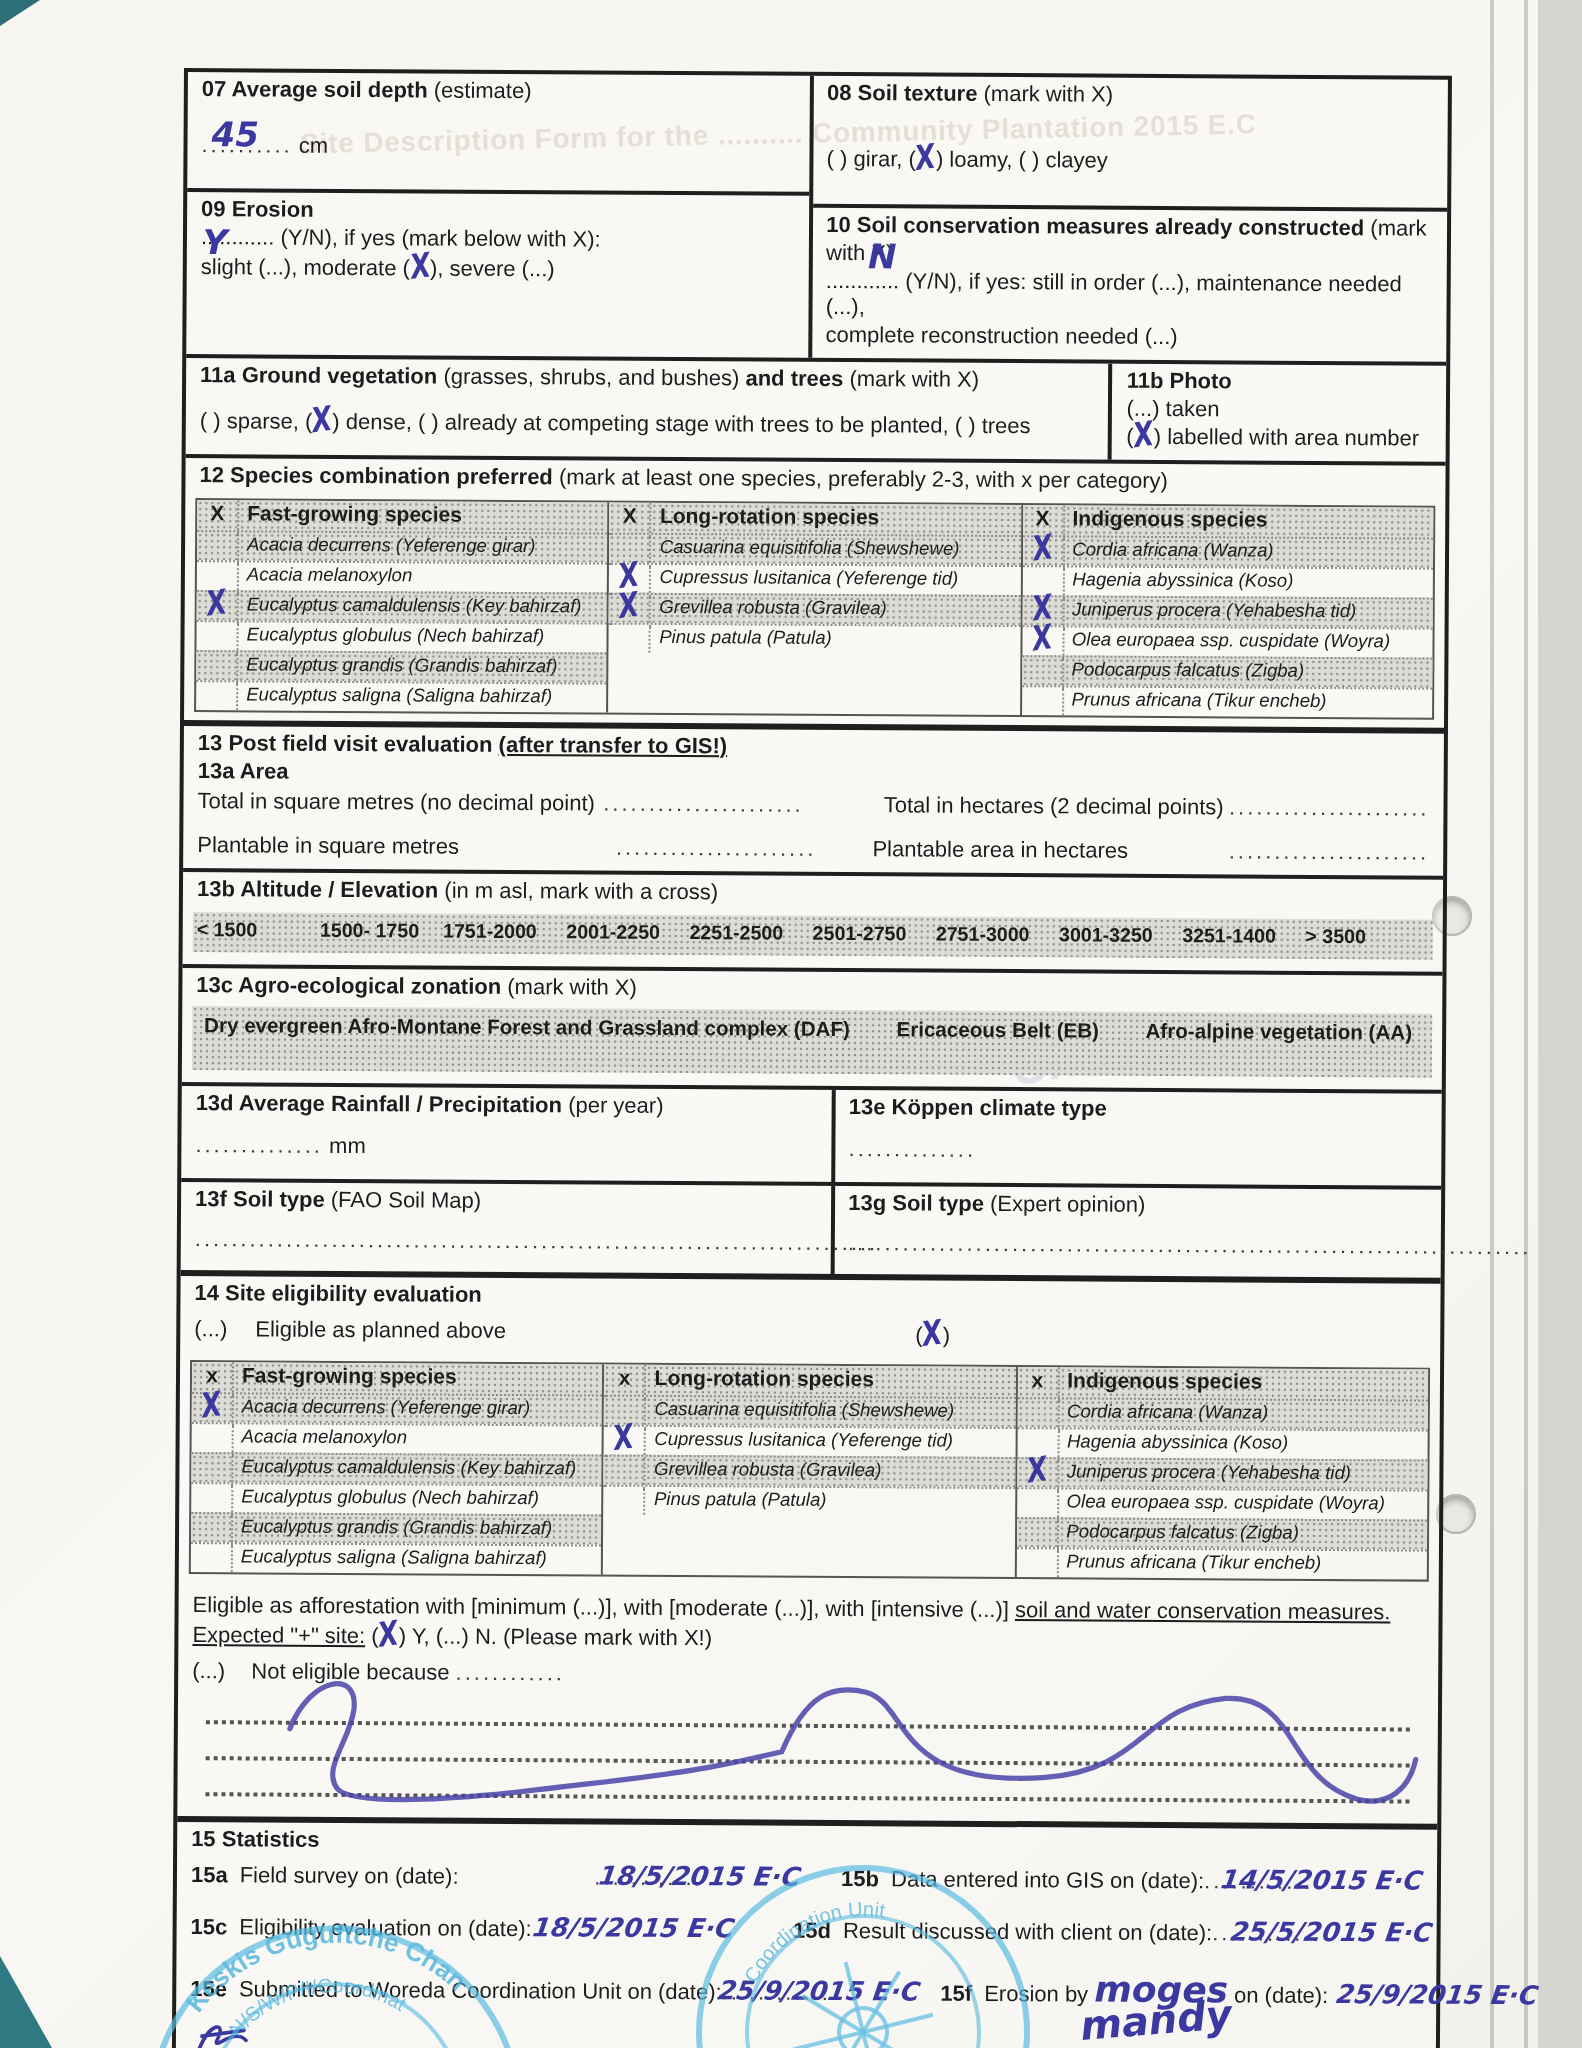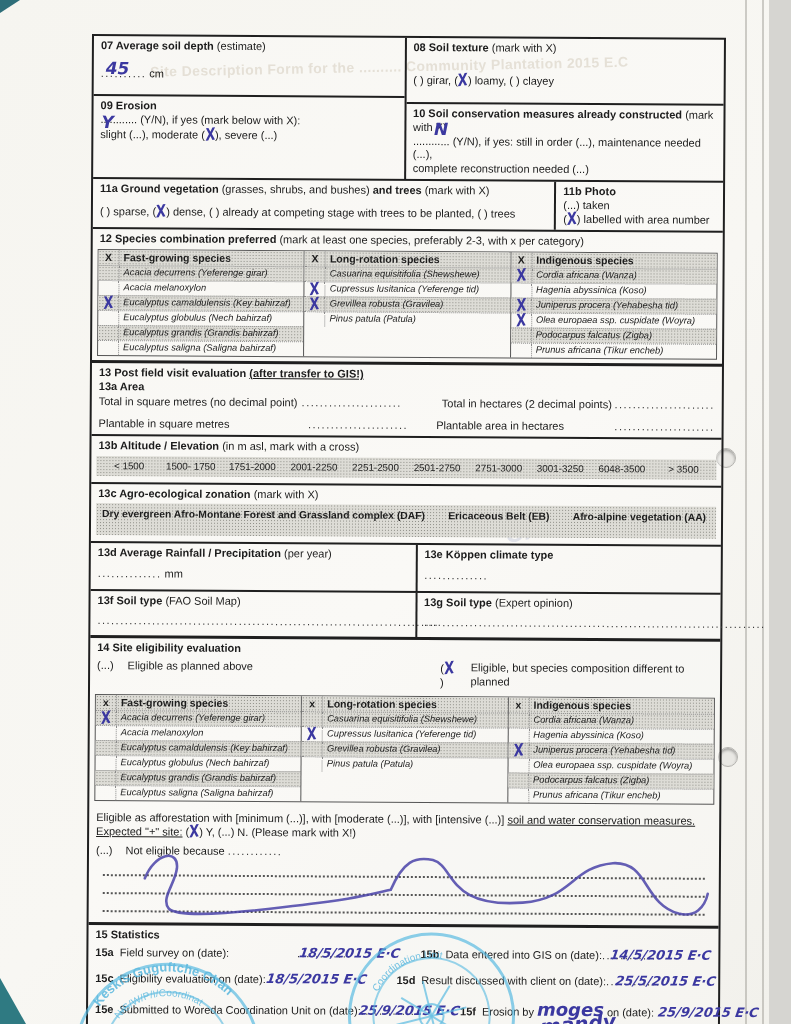--- a/index.html
+++ b/index.html
@@ -52,21 +52,21 @@
   .sp-col + .sp-col{border-left:1px solid #555;}
   .sp-head{display:flex;align-items:center;font-weight:bold;font-size:10.5px;min-height:15px;}
   .sp-rows .sp-row{display:flex;align-items:center;border-top:1px dotted #8a8a8a;font-style:italic;font-size:9.3px;min-height:14px;}
   .sp-mark{flex:0 0 20px;width:20px;text-align:center;border-right:1px dotted #8a8a8a;align-self:stretch;display:flex;align-items:center;justify-content:center;}
   .sp-head .sp-mark{border-right:1px dotted #8a8a8a;}
   .sp-label{padding-left:4px;white-space:nowrap;overflow:hidden;}
   .shade{background-color:#dddcd6;background-image:radial-gradient(#8f8f88 .7px,rgba(0,0,0,0) .8px);background-size:3px 3px;}
   .sp-rows div.sp-row:nth-of-type(odd){background-color:#dddcd6;background-image:radial-gradient(#8f8f88 .7px,rgba(0,0,0,0) .8px);background-size:3px 3px;}
 
   .alt-band{display:flex;margin:3px 5px 6px 5px;padding:4px 2px;}
-  .alt-cell{flex:1;text-align:center;font-weight:normal;font-size:9.8px;white-space:nowrap;}
+  .alt-cell{flex:1;text-align:left;font-weight:bold;font-size:9.8px;white-space:nowrap;}
   .zone-band{display:flex;justify-content:space-between;margin:3px 5px 6px 5px;padding:5px 10px 14px 6px;}
   .zone-cell{font-weight:bold;font-size:10.3px;}
 
   .opt-line{display:flex;padding:4px 7px;}
   .ne-lines{position:relative;margin:0 7px;}
   .dotline{border-bottom:2px dotted #555;height:16px;}
   .squiggle{position:absolute;left:0;top:-14px;pointer-events:none;}
 
   .st-row{display:flex;align-items:baseline;padding:2px 7px;min-height:22px;white-space:nowrap;}
   .st-num{font-weight:bold;margin-right:6px;}
@@ -303,21 +303,21 @@
     </div>
     <div class="alt-band shade">
         <span class="alt-cell">&lt; 1500</span>
         <span class="alt-cell">1500- 1750</span>
         <span class="alt-cell">1751-2000</span>
         <span class="alt-cell">2001-2250</span>
         <span class="alt-cell">2251-2500</span>
         <span class="alt-cell">2501-2750</span>
         <span class="alt-cell">2751-3000</span>
         <span class="alt-cell">3001-3250</span>
-        <span class="alt-cell">6048-3500</span>
+        <span class="alt-cell">3251-1400</span>
         <span class="alt-cell">&gt; 3500</span>
       </div>
   </div>
 
   <div class="band">
     <div class="sec" style="padding-bottom:0">
       <span class="b">13c Agro-ecological zonation</span>
       <span>(mark with X)</span>
     </div>
     <div class="zone-band shade">
@@ -353,21 +353,20 @@
   </div>
 
   <div class="band thick">
     <div class="sec" style="padding-bottom:0">
       <span class="b">14 Site eligibility evaluation</span>
     </div>
     <div class="opt-line">
       <span>(...)</span>
       <span style="margin-left:14px;width:330px">Eligible as planned above</span>
       <span><span>(</span><span class="hand hand-x">X</span><span>)</span></span>
-      <span style="margin-left:14px">Eligible, but species composition different to planned</span>
     </div>
     <div class="sp-table">
       <div class="sp-col">
         <div class="sp-head shade">
             <span class="sp-mark">x</span>
             <span class="sp-label">Fast-growing species</span>
           </div>
         <div class="sp-rows">
             <div class="sp-row">
               <span class="sp-mark">
@@ -525,21 +524,21 @@
       <span class="st-num" style="margin-left:30px">15d</span>
       <span>Result discussed with client on (date):</span>
       <span class="gap dots">............</span>
       <span class="hand hand-date" style="margin-left:-46px">25/5/2015 E·C</span>
     </div>
     <div class="st-row">
       <span class="st-num">15e</span>
       <span>Submitted to Woreda Coordination Unit on (date):</span>
       <span class="dots">............</span>
       <span class="hand hand-date" style="margin-left:-56px">25/9/2015 E·C</span>
-      <span class="st-num" style="">15f</span>
+      <span class="st-num" style="margin-left:10px">15f</span>
       <span>Erosion by</span>
       <span class="hand" style="font-size:18px;margin:0 3px">moges</span>
       <span>on (date):</span>
       <span class="hand hand-date" style="margin-left:4px">25/9/2015 E·C</span>
     </div>
     <div class="st-row">
 
       <svg width="34" height="22" viewBox="0 0 34 22" style="margin:0 2px -4px 0">
         <path d="M 4,18 C 10,2 18,3 14,11 C 10,19 22,5 28,12 M 6,10 L 27,7" fill="none" stroke="#3b38a0" stroke-width="1.8" stroke-linecap="round"></path>
       </svg>

